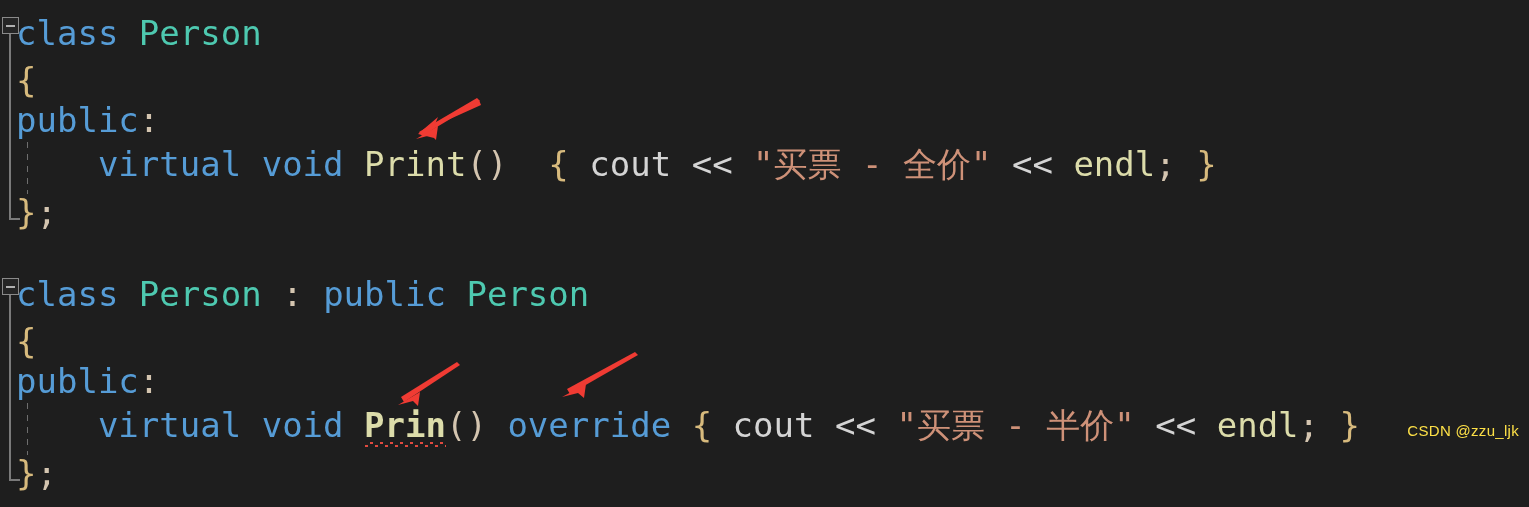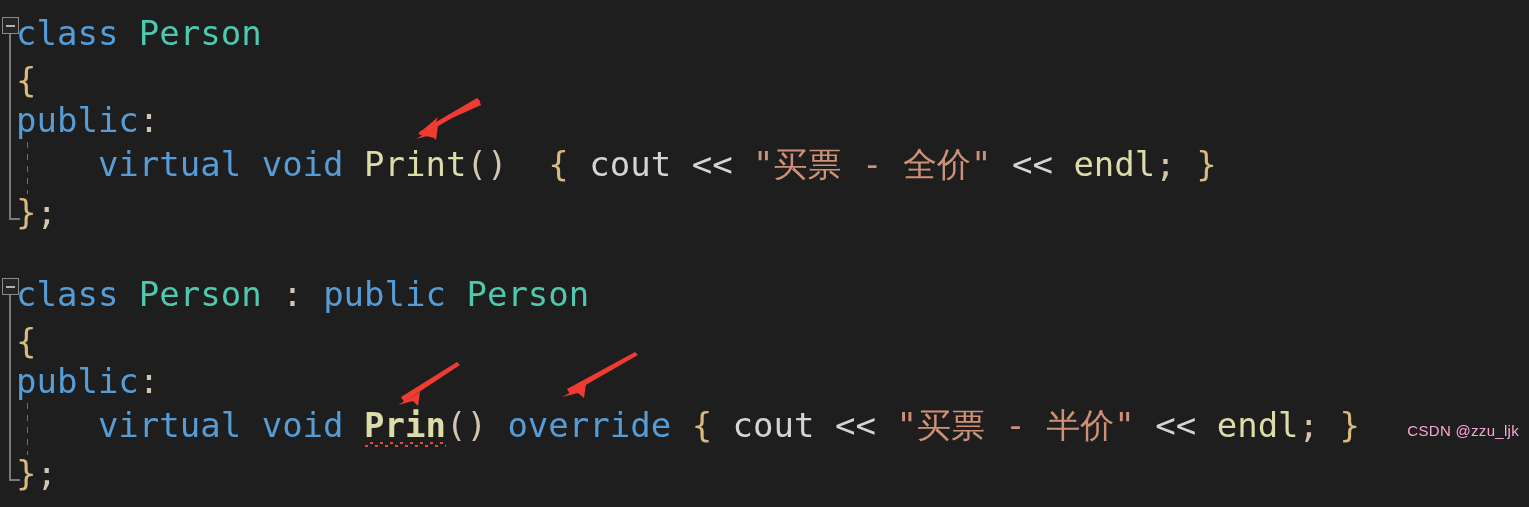--- a/index.html
+++ b/index.html
@@ -120,21 +120,21 @@
   .arrow {
     position: absolute;
     pointer-events: none;
   }
 
   
   .watermark {
     position: absolute;
     right: 10px;
     bottom: 6px;
-    color: #f9a8d4;
+    color: #fde047;
     font-size: 15px;
     font-family: "Liberation Sans", sans-serif;
     letter-spacing: 0.3px;
   }
 </style>
 </head>
 <body>
 
 <div id="editor">
 

